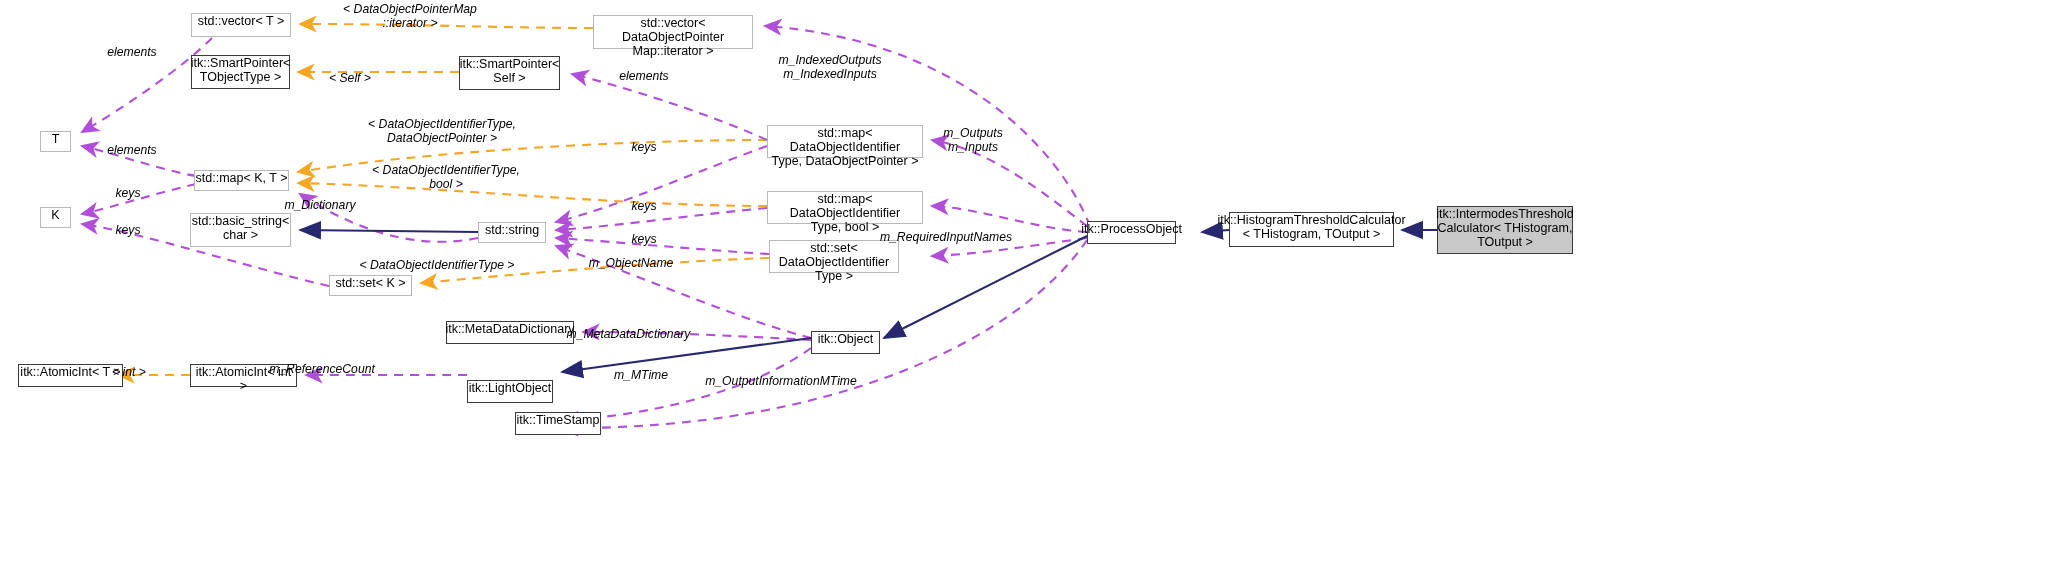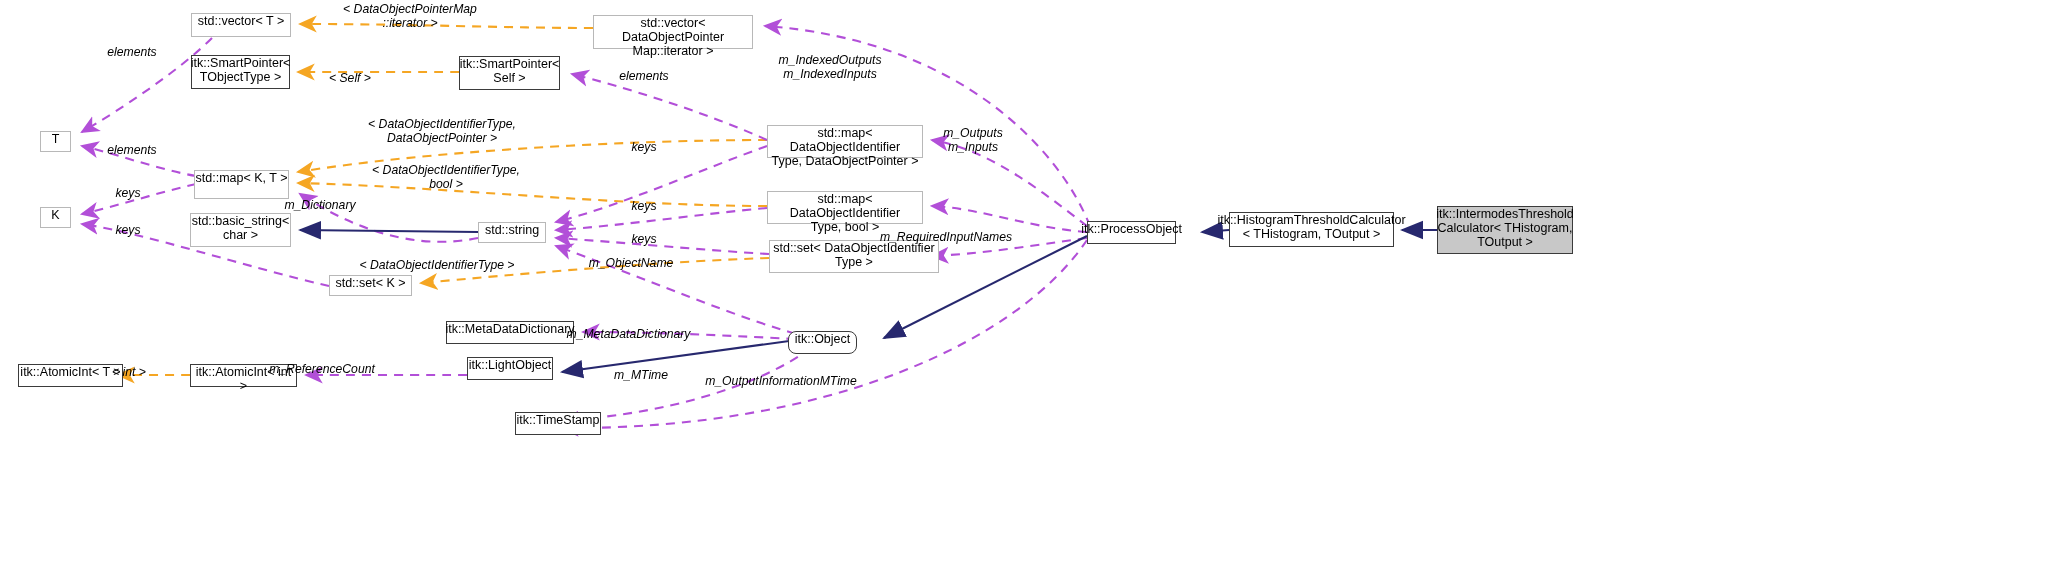--- a/index.html
+++ b/index.html
@@ -90,21 +90,21 @@
     </div>
 
   <div class="nodebox nb-dark" style="left:459px;top:56px;width:101px;height:34px;">
       <span class="ml">itk::SmartPointer&lt;<br>Self &gt;</span>
     </div>
 
   <div class="nodebox nb-light" style="left:40px;top:131px;width:31px;height:21px;">
       <span>T</span>
     </div>
 
-  <div class="nodebox nb-light" style="left:194px;top:170px;width:95px;height:29px;">
+  <div class="nodebox nb-light" style="left:194px;top:170px;width:95px;height:21px;">
       <span>std::map&lt; K, T &gt;</span>
     </div>
 
   <div class="nodebox nb-light" style="left:767px;top:125px;width:156px;height:33px;">
       <span class="ml">std::map&lt; DataObjectIdentifier<br>Type, DataObjectPointer &gt;</span>
     </div>
 
   <div class="nodebox nb-light" style="left:40px;top:207px;width:31px;height:21px;">
       <span>K</span>
     </div>
@@ -114,21 +114,21 @@
     </div>
 
   <div class="nodebox nb-light" style="left:767px;top:191px;width:156px;height:33px;">
       <span class="ml">std::map&lt; DataObjectIdentifier<br>Type, bool &gt;</span>
     </div>
 
   <div class="nodebox nb-light" style="left:478px;top:222px;width:68px;height:21px;">
       <span>std::string</span>
     </div>
 
-  <div class="nodebox nb-light" style="left:769px;top:240px;width:170px;height:33px;">
+  <div class="nodebox nb-light" style="left:769px;top:240px;width:130px;height:33px;">
       <span class="ml">std::set&lt; DataObjectIdentifier<br>Type &gt;</span>
     </div>
 
   <div class="nodebox nb-dark" style="left:1087px;top:221px;width:89px;height:23px;">
       <span>itk::ProcessObject</span>
     </div>
 
   <div class="nodebox nb-dark" style="left:1229px;top:212px;width:165px;height:35px;">
       <span class="ml">itk::HistogramThresholdCalculator<br>&lt; THistogram, TOutput &gt;</span>
     </div>
@@ -138,33 +138,33 @@
     </div>
 
   <div class="nodebox nb-light" style="left:329px;top:275px;width:83px;height:21px;">
       <span>std::set&lt; K &gt;</span>
     </div>
 
   <div class="nodebox nb-dark" style="left:446px;top:321px;width:128px;height:23px;">
       <span>itk::MetaDataDictionary</span>
     </div>
 
-  <div class="nodebox nb-dark" style="left:788px;top:331px;width:69px;height:23px;border-radius:8px;">
+  <div class="nodebox nb-dark" style="left:811px;top:331px;width:69px;height:23px;">
       <span>itk::Object</span>
     </div>
 
   <div class="nodebox nb-dark" style="left:4px;top:364px;width:105px;height:23px;margin-left:14px;">
       <span>itk::AtomicInt&lt; T &gt;</span>
     </div>
 
   <div class="nodebox nb-dark" style="left:190px;top:364px;width:107px;height:23px;">
       <span>itk::AtomicInt&lt; int &gt;</span>
     </div>
 
-  <div class="nodebox nb-dark" style="left:467px;top:357px;width:86px;height:23px;">
+  <div class="nodebox nb-dark" style="left:467px;top:380px;width:86px;height:23px;">
       <span>itk::LightObject</span>
     </div>
 
   <div class="nodebox nb-dark" style="left:467px;top:412px;width:86px;height:23px;margin-left:48px;">
       <span>itk::TimeStamp</span>
     </div>
 
   <div class="edgelabel" style="left:305px;top:2px;width:210px;">&lt; DataObjectPointerMap<br>::iterator &gt;</div>
   <div class="edgelabel" style="left:92px;top:45px;width:80px;">elements</div>
   <div class="edgelabel" style="left:315px;top:59px;width:70px;margin-top:12px;">&lt; Self &gt;</div>

